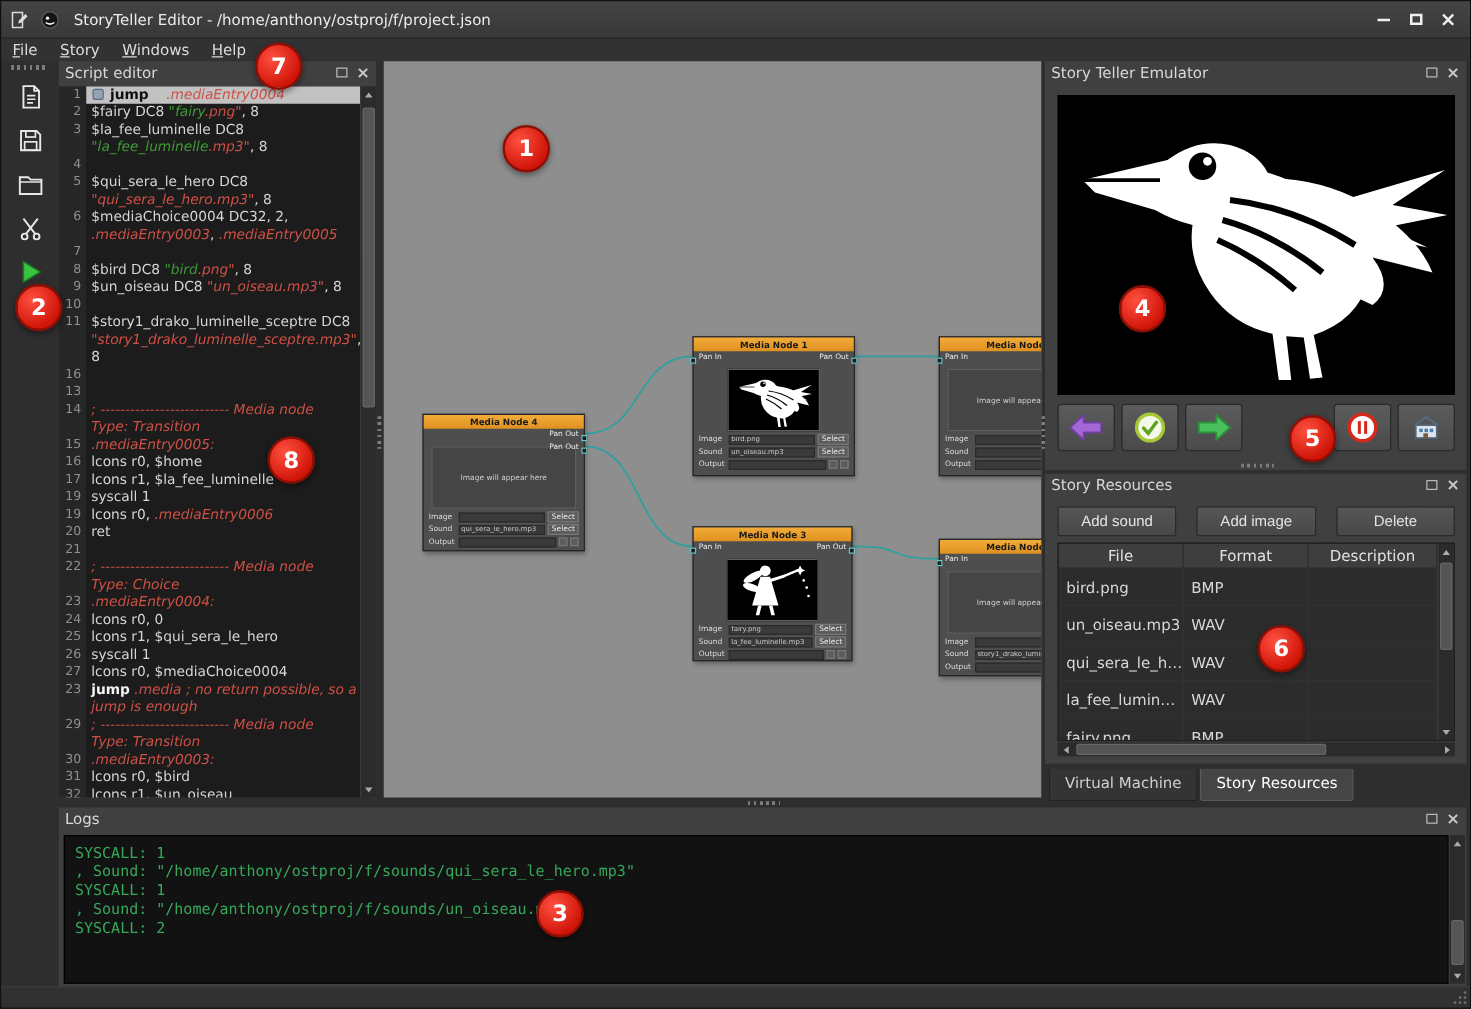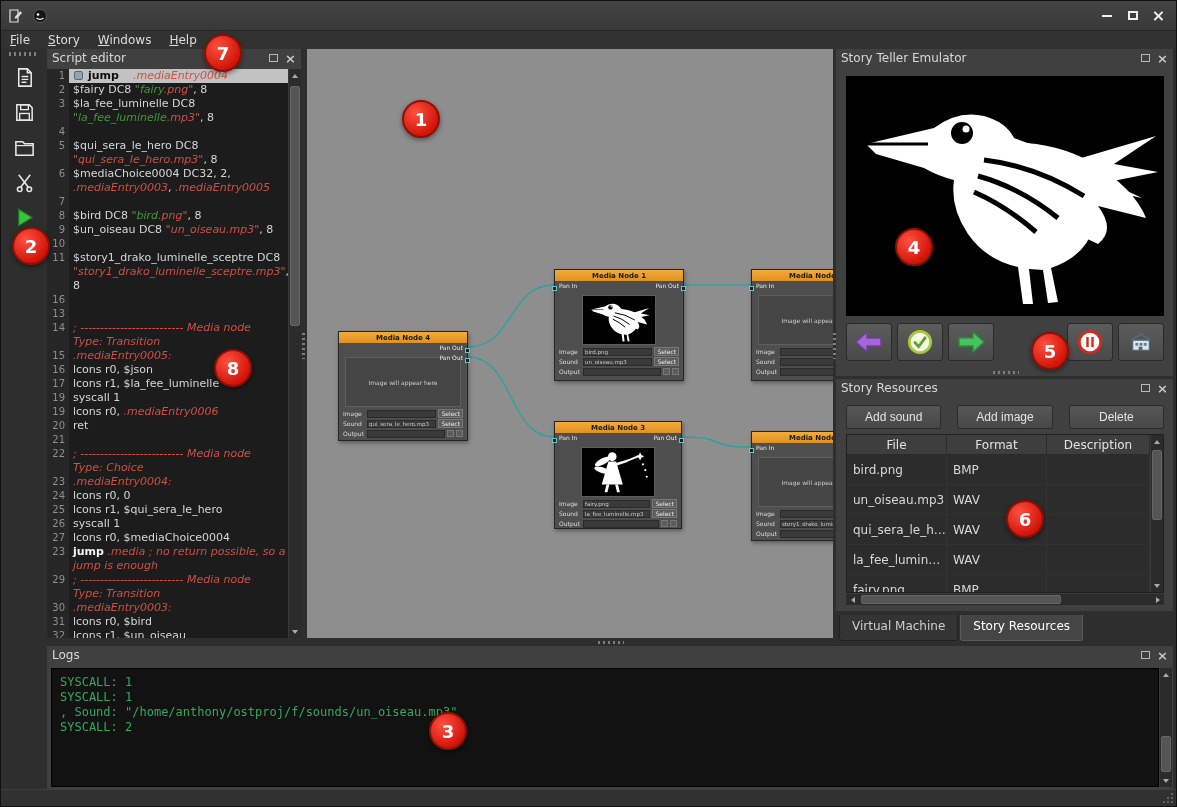--- a/index.html
+++ b/index.html
@@ -185,20 +185,21 @@
           <path d="M12.3 3.2l1.8 1.8L9 10.2l-2.4.6.6-2.4z" fill="#dcdcdc"></path>
         </svg>
     </div>
     <div class="tb-icon">
       <svg viewBox="0 0 16 16">
           <circle cx="8" cy="8" r="6.5" fill="#141414" stroke="#5a5a5a"></circle>
           <circle cx="6" cy="6.5" r="1.3" fill="#fff"></circle>
           <path d="M4.5 10q3.5 2.6 7 0" stroke="#fff" stroke-width="1.2" fill="none"></path>
         </svg>
     </div>
+    <span id="title-text">StoryTeller Editor - /home/anthony/ostproj/f/project.json</span>
     <div id="win-controls">
       <div class="win-btn">
           <span class="glyph-min"></span>
         </div>
       <div class="win-btn">
           <span class="glyph-max"></span>
         </div>
       <div class="win-btn">
           <span class="glyph-close">×</span>
         </div>
@@ -312,21 +313,21 @@
           <span class="lnum">14</span>
           <span class="lcode"><span class="tok tok-c">; -------------------------- Media node
 Type: Transition</span></span>
         </div>
         <div class="sline">
           <span class="lnum">15</span>
           <span class="lcode"><span class="tok tok-l">.mediaEntry0005:</span></span>
         </div>
         <div class="sline">
           <span class="lnum">16</span>
-          <span class="lcode"><span class="tok tok-p">lcons r0, $json</span></span>
+          <span class="lcode"><span class="tok tok-p">lcons r0, $home</span></span>
         </div>
         <div class="sline">
           <span class="lnum">17</span>
           <span class="lcode"><span class="tok tok-p">lcons r1, $la_fee_luminelle</span></span>
         </div>
         <div class="sline">
           <span class="lnum">19</span>
           <span class="lcode"><span class="tok tok-p">syscall 1</span></span>
         </div>
         <div class="sline">
@@ -669,20 +670,21 @@
 
   <div id="logs-dock" class="dock">
     <div class="dock-h">
       <span>Logs</span>
       <span class="sp"></span>
       <span class="float-ico"></span>
       <span class="close-ico">×</span>
     </div>
     <div id="logs-content">
         <div class="log-line">SYSCALL: 1</div>
+        <div class="log-line">, Sound: "/home/anthony/ostproj/f/sounds/qui_sera_le_hero.mp3"</div>
         <div class="log-line">SYSCALL: 1</div>
         <div class="log-line">, Sound: "/home/anthony/ostproj/f/sounds/un_oiseau.mp3"</div>
         <div class="log-line">SYSCALL: 2</div>
       </div>
     <div class="vscroll" id="logs-vscroll">
       <div class="sb-btn">
           <span class="tri-up"></span>
         </div>
       <div class="sb-track">
           <div class="sb-thumb" style="bottom:2px;height:36px"></div>

